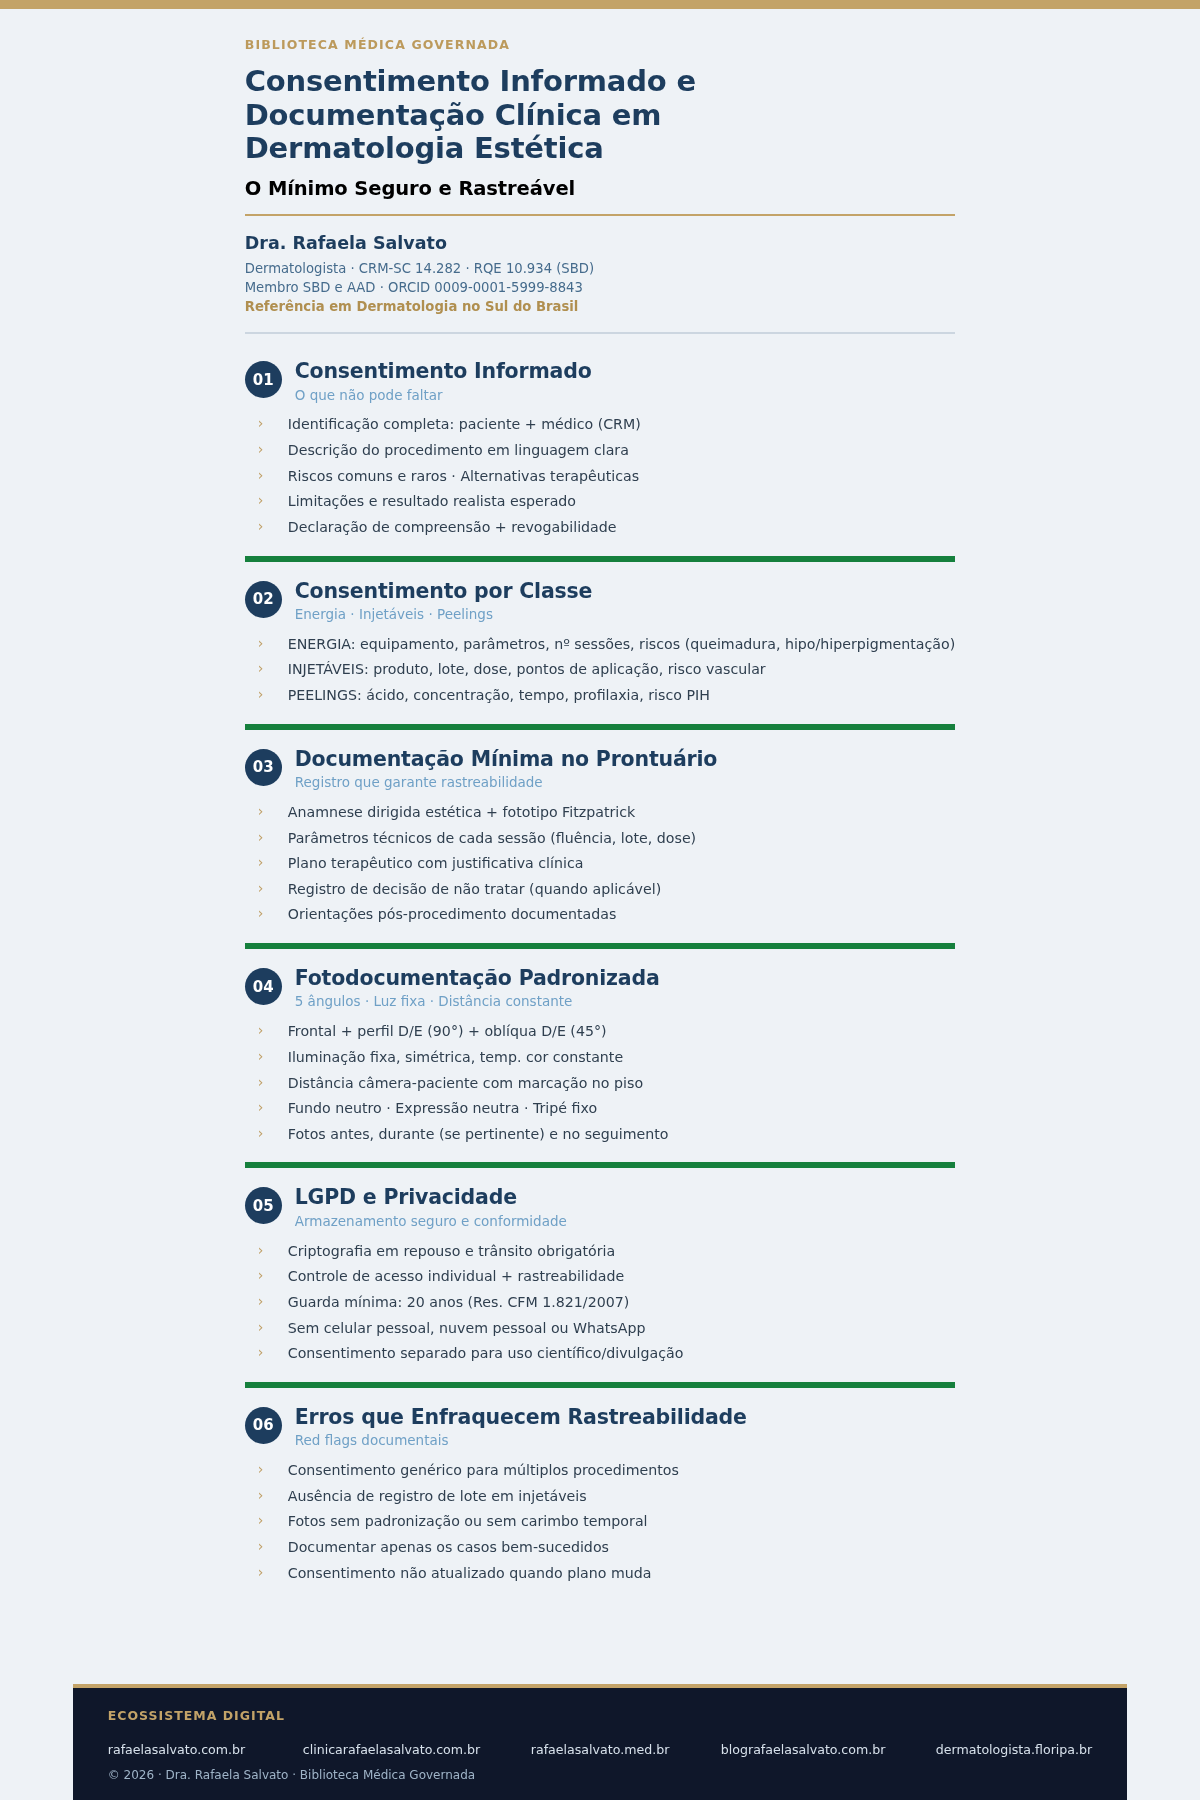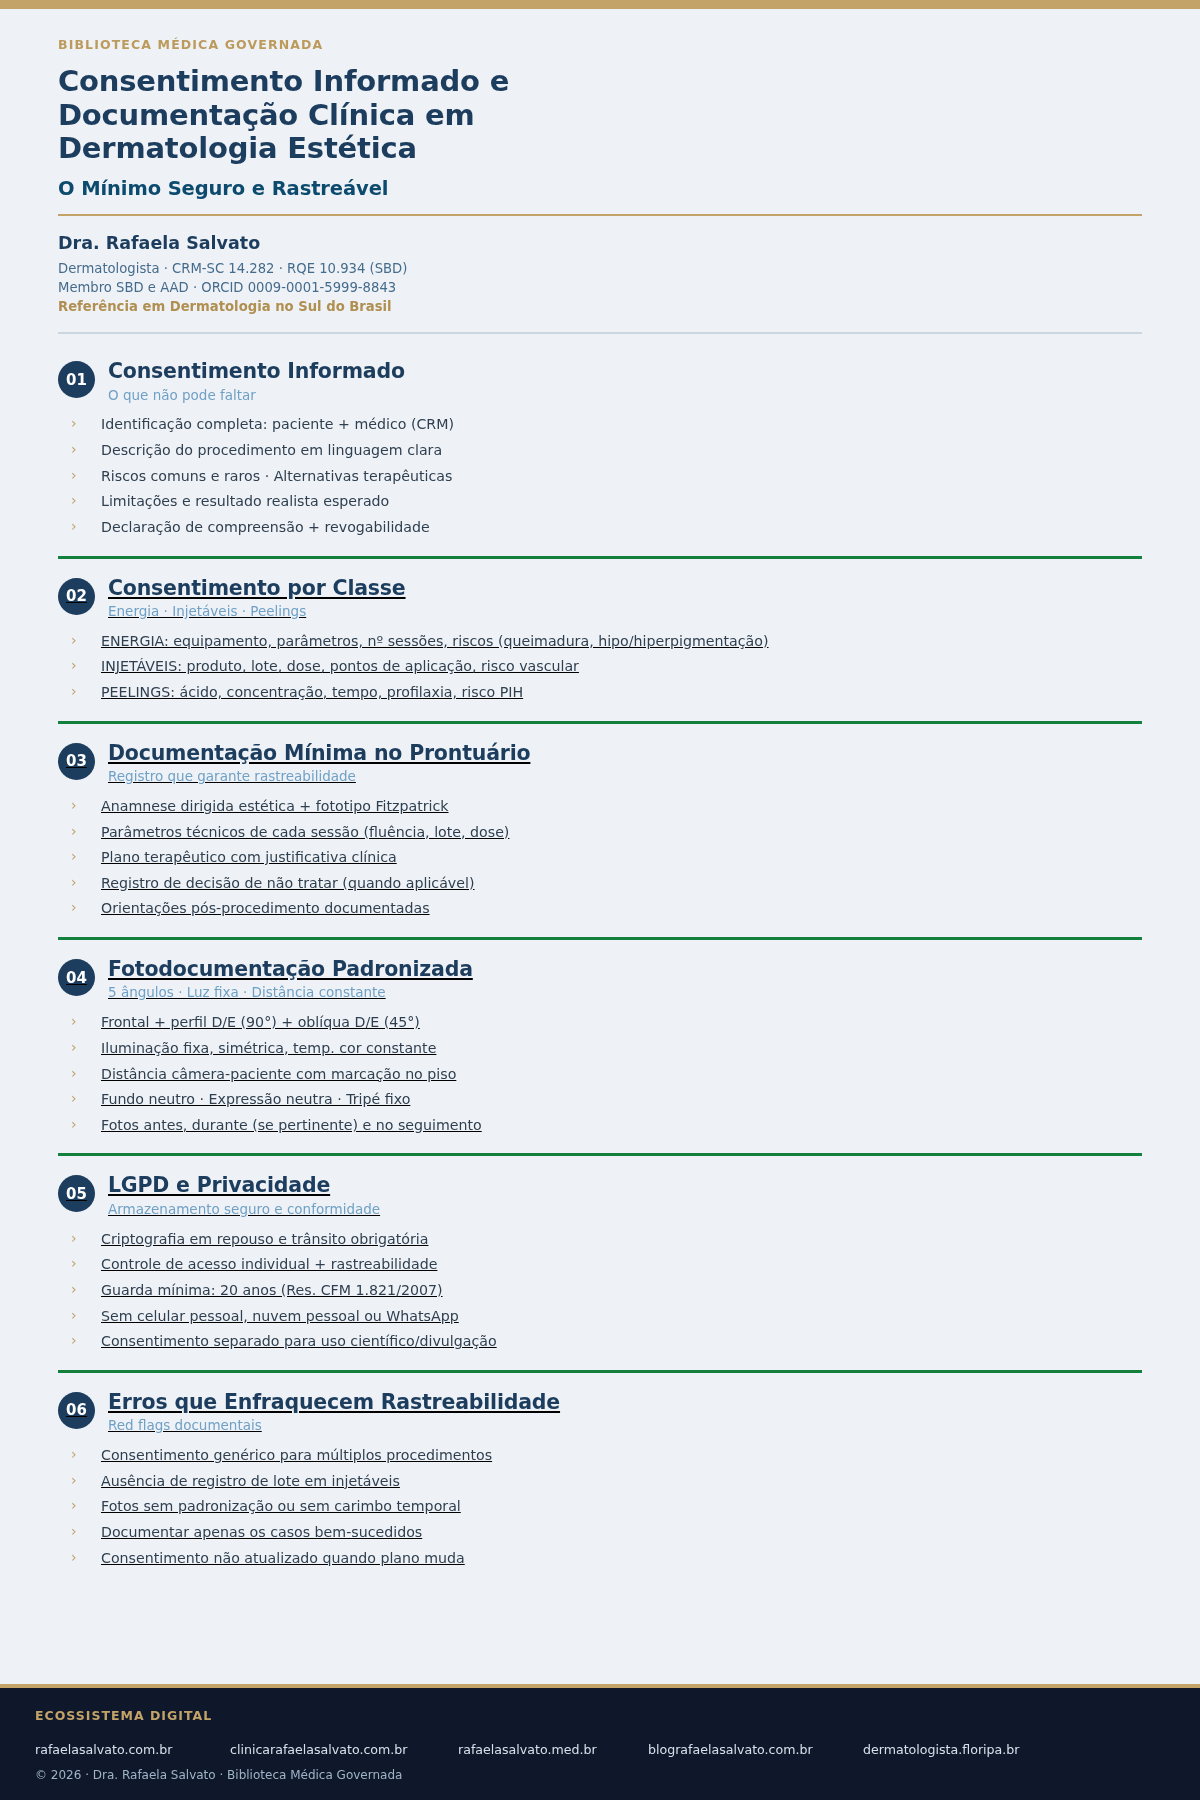--- a/index.html
+++ b/index.html
@@ -5,41 +5,41 @@
   * { box-sizing: border-box; margin: 0; padding: 0; }
   html, body {
     width: 1200px; height: 1800px;
     background: #eef2f6;
     font-family: "DejaVu Sans", sans-serif;
   }
   .page {
     position: relative;
     width: 1200px; height: 1800px;
     background: #eef2f6;
-    display: flex; flex-direction: column;
+    display: flex; flex-direction: column; align-items: center;
   }
   .topbar { height: 9px; width: 100%; background: #c3a368; flex: none; }
 
   .content {
     flex: 1 1 auto;
     padding: 28px 58px 0 58px;
     display: flex; flex-direction: column;
   }
 
   
   .eyebrow {
     font-size: 12.5px; font-weight: bold; letter-spacing: 0.09em;
     color: #bc9a5c; text-transform: uppercase; margin-bottom: 13px;
   }
   .title {
     font-size: 29px; font-weight: bold; color: #1d3d5e;
     line-height: 1.16; letter-spacing: -0.2px; max-width: 640px;
   }
   .subtitle {
-    font-size: 19.5px; font-weight: bold; color: #0c4a6e;
+    font-size: 19.5px; font-weight: bold; color: #000000;
     margin-top: 11px; letter-spacing: -0.1px;
   }
   .gold-rule {
     height: 2px; background: #c3a368; margin: 14px 0 0 0; width: 100%;
   }
 
   
   .author { padding-top: 17px; }
   .author-name {
     font-size: 17.5px; font-weight: bold; color: #1d3d5e; margin-bottom: 6px;
@@ -51,21 +51,21 @@
     font-size: 13.2px; font-weight: bold; color: #b08f50;
     margin-top: 2px;
   }
   .gray-rule {
     height: 2px; background: #ccd6e0; margin-top: 18px; width: 100%;
   }
 
   
   .sections { padding-top: 8px; }
   .section { padding: 17px 0 13px 0; position: relative; }
-  .section + .section { border-top: 3px solid #15803d; text-decoration: underline; }
+  .section + .section { border-top: 6px solid #15803d; }
   .sec-head { display: flex; align-items: flex-start; }
   .badge {
     flex: none;
     width: 37px; height: 37px; border-radius: 50%;
     background: #1d3d5e; color: #ffffff;
     font-size: 15px; font-weight: bold;
     display: flex; align-items: center; justify-content: center;
     margin-right: 13px; margin-top: 2px;
     font-family: "DejaVu Sans", sans-serif;
   }

